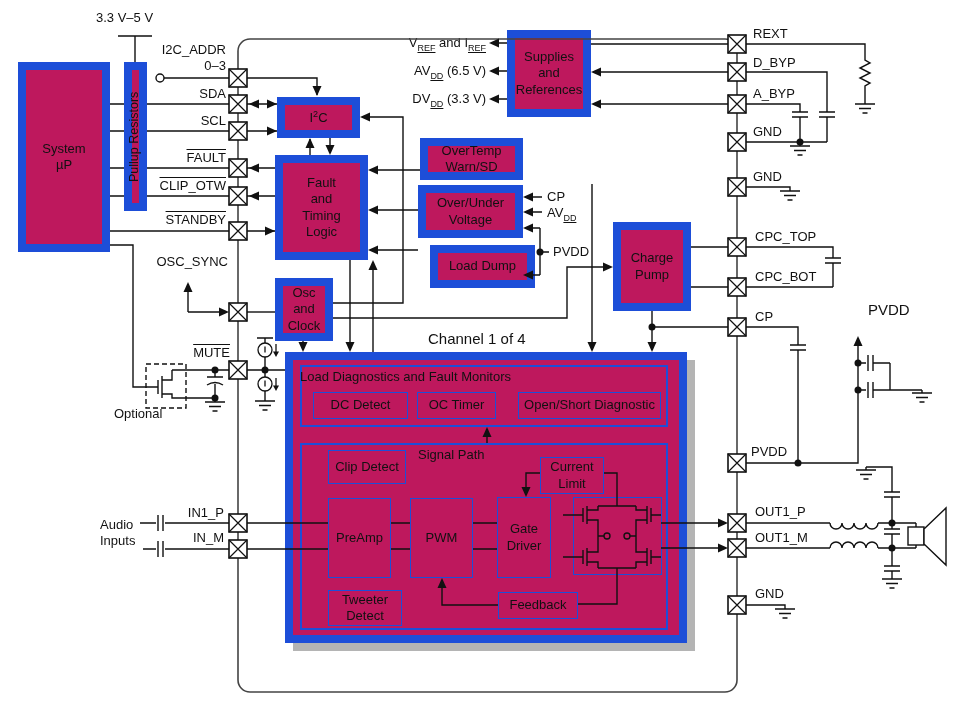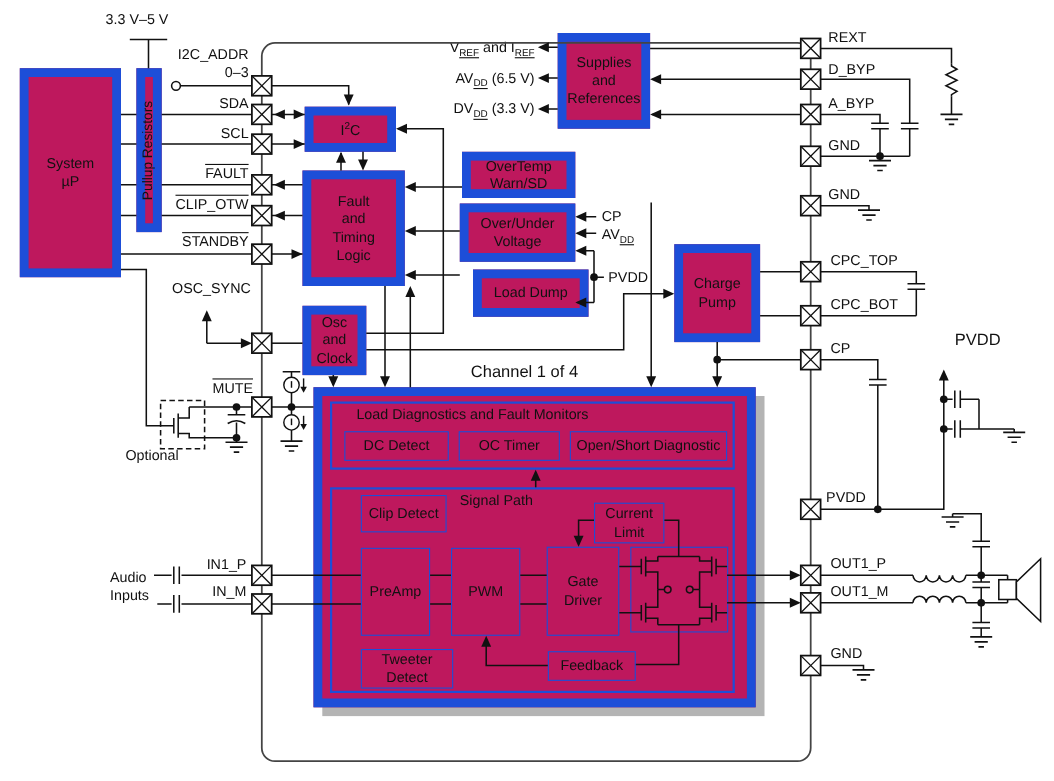--- a/index.html
+++ b/index.html
@@ -46,37 +46,37 @@
 Voltage</span></div>
   <div class="box" style="left:430px;top:245px;width:105px;height:43px;"><span>Load Dump</span></div>
   <div class="box" style="left:507px;top:30px;width:84px;height:87px;"><span>Supplies
 and
 References</span></div>
   <div class="box" style="left:613px;top:222px;width:78px;height:89px;"><span>Charge
 Pump</span></div>
 
   <div class="box shadow" style="left:285px;top:352px;width:402px;height:291px;"></div>
   <div class="box b2" style="left:300px;top:365px;width:368px;height:62px;"></div>
-  <div class="lbl c" style="left:300px;top:369px;width:330px;padding-left:24px;">Load Diagnostics and Fault Monitors</div>
+  <div class="lbl c" style="left:300px;top:369px;width:330px;">Load Diagnostics and Fault Monitors</div>
   <div class="box b15" style="left:313px;top:392px;width:95px;height:27px;"><span>DC Detect</span></div>
-  <div class="box b15" style="left:417px;top:392px;width:92px;height:27px;"><span>OC Timer</span></div>
+  <div class="box b15" style="left:417px;top:392px;width:79px;height:27px;"><span>OC Timer</span></div>
   <div class="box b15" style="left:518px;top:392px;width:143px;height:27px;"><span>Open/Short Diagnostic</span></div>
 
   <div class="box b2" style="left:300px;top:443px;width:368px;height:187px;"></div>
   <div class="lbl c" style="left:418px;top:447px;width:140px;">Signal Path</div>
   <div class="box b15" style="left:328px;top:450px;width:78px;height:34px;"><span>Clip Detect</span></div>
   <div class="box b15" style="left:540px;top:457px;width:64px;height:37px;"><span>Current
 Limit</span></div>
   <div class="box b15" style="left:328px;top:498px;width:63px;height:80px;"><span>PreAmp</span></div>
   <div class="box b15" style="left:410px;top:498px;width:63px;height:80px;"><span>PWM</span></div>
-  <div class="box b15" style="left:497px;top:497px;width:66px;height:81px;"><span>Gate
+  <div class="box b15" style="left:497px;top:497px;width:54px;height:81px;"><span>Gate
 Driver</span></div>
   <div class="box b15" style="left:573px;top:497px;width:89px;height:78px;"></div>
   <div class="box b15" style="left:498px;top:592px;width:80px;height:27px;"><span>Feedback</span></div>
-  <div class="box b15" style="left:328px;top:590px;width:84px;height:36px;"><span>Tweeter
+  <div class="box b15" style="left:328px;top:590px;width:74px;height:36px;"><span>Tweeter
 Detect</span></div>
 
   <div class="lbl c" style="left:96px;top:10px;width:84px;">3.3 V–5 V</div>
   <div class="lbl r" style="left:150px;top:42px;width:76px;">I2C_ADDR</div>
   <div class="lbl r" style="left:150px;top:58px;width:76px;">0–3</div>
   <div class="lbl r" style="left:150px;top:86px;width:76px;">SDA</div>
   <div class="lbl r" style="left:150px;top:113px;width:76px;">SCL</div>
   <div class="lbl r bar" style="left:150px;top:150px;width:76px;">FAULT</div>
   <div class="lbl r bar" style="left:130px;top:178px;width:96px;">CLIP_OTW</div>
   <div class="lbl r bar" style="left:134px;top:212px;width:92px;">STANDBY</div>

